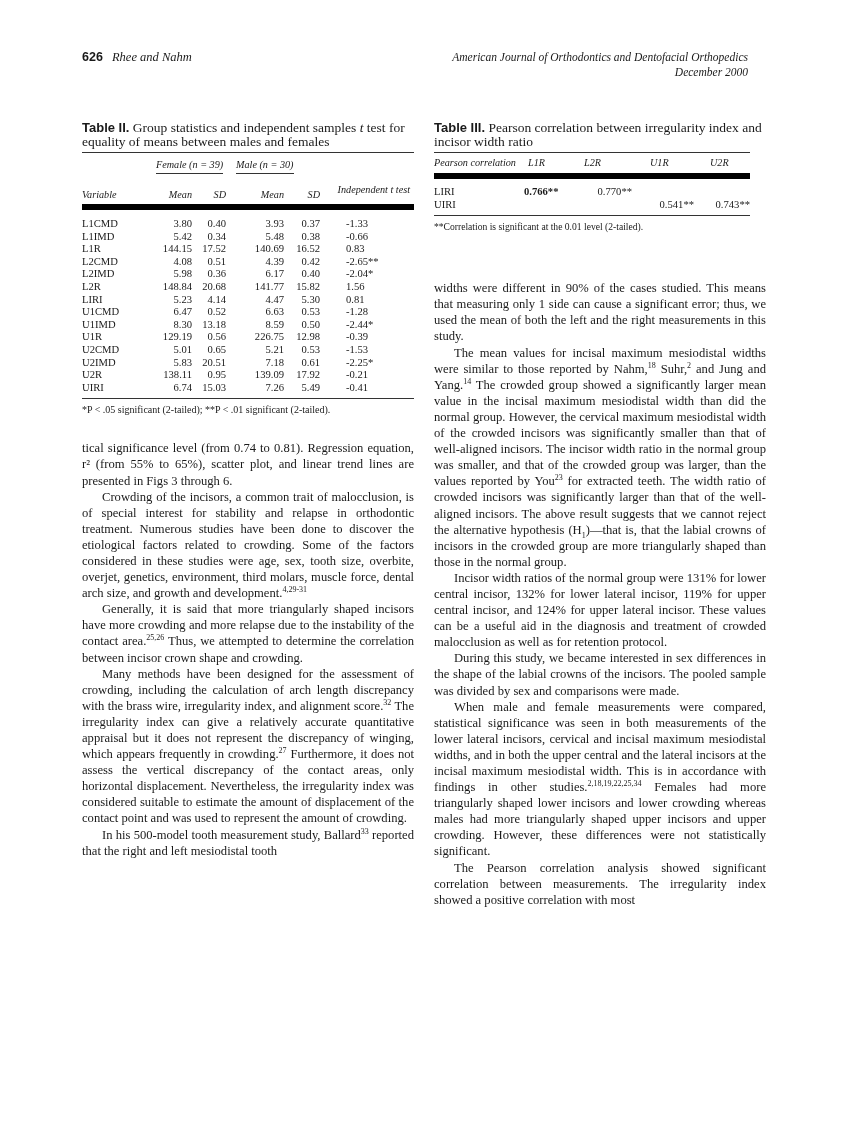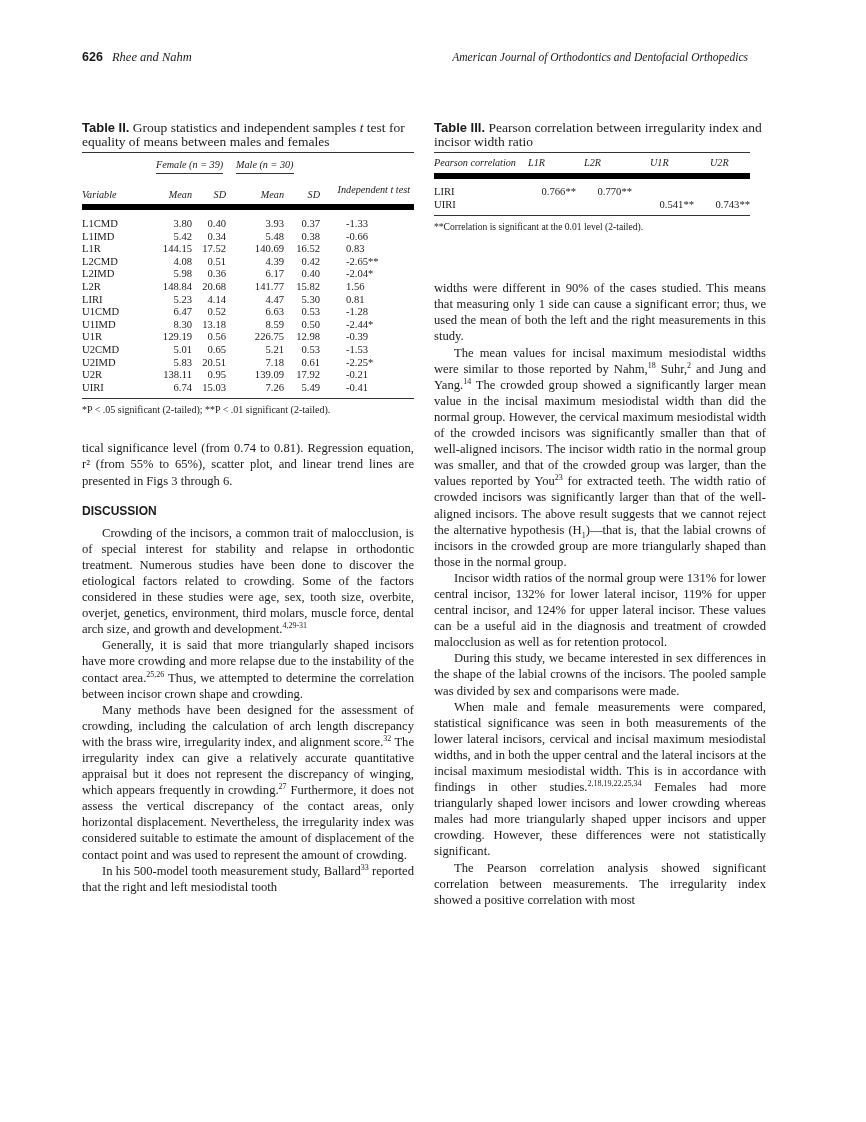--- a/index.html
+++ b/index.html
@@ -40,20 +40,21 @@
 </style>
 </head>
 <body>
 
 <div class="hdr-left">
   <span class="pg">626</span>
   <span class="auth">Rhee and Nahm</span>
 </div>
 <div class="hdr-right">
   <div>American Journal of Orthodontics and Dentofacial Orthopedics</div>
+  <div>December 2000</div>
 </div>
 
 <div class="col colL" style="top:121px;">
   <div>
     <p class="tcap">
       <span class="tlabel">Table II.</span>
       <span>Group statistics and independent samples </span><span class="it">t</span><span> test for equality of means between males and females</span>
     </p>
     <table class="stats">
       <colgroup>
@@ -193,21 +194,20 @@
             <td class="num" style="padding-right: 6px; padding-bottom: 4px;">5.49</td>
             <td style="text-align: left; padding-left: 20px; padding-bottom: 4px;">-0.41</td>
           </tr>
         </tbody>
     </table>
     <div class="tnote">*P &lt; .05 significant (2-tailed); **P &lt; .01 significant (2-tailed).</div>
   </div>
 
   <div class="body-text" style="margin-top:25px;">
     <p>tical significance level (from 0.74 to 0.81). Regression equation, r² (from 55% to 65%), scatter plot, and linear trend lines are presented in Figs 3 through 6.</p>
-    <div class="sect">DISCUSSION</div>
     <p class="ind"><span>Crowding of the incisors, a common trait of malocclusion, is of special interest for stability and relapse in orthodontic treatment. Numerous studies have been done to discover the etiological factors related to crowding. Some of the factors considered in these studies were age, sex, tooth size, overbite, overjet, genetics, environment, third molars, muscle force, dental arch size, and growth and development.</span><sup>4,29-31</sup></p>
     <p class="ind"><span>Generally, it is said that more triangularly shaped incisors have more crowding and more relapse due to the instability of the contact area.</span><sup>25,26</sup><span> Thus, we attempted to determine the correlation between incisor crown shape and crowding.</span></p>
     <p class="ind"><span>Many methods have been designed for the assessment of crowding, including the calculation of arch length discrepancy with the brass wire, irregularity index, and alignment score.</span><sup>32</sup><span> The irregularity index can give a relatively accurate quantitative appraisal but it does not represent the discrepancy of winging, which appears frequently in crowding.</span><sup>27</sup><span> Furthermore, it does not assess the vertical discrepancy of the contact areas, only horizontal displacement. Nevertheless, the irregularity index was considered suitable to estimate the amount of displacement of the contact point and was used to represent the amount of crowding.</span></p>
     <p class="ind"><span>In his 500-model tooth measurement study, Ballard</span><sup>33</sup><span> reported that the right and left mesiodistal tooth</span></p>
   </div>
 </div>
 
 <div class="col colR" style="top:121px;">
   <div>
     <p class="tcap">
@@ -227,21 +227,21 @@
           <th style="text-align:left; padding:4px 0 5px 0;">Pearson correlation</th>
           <th style="text-align:left; padding:4px 0 5px 4px;">L1R</th>
           <th style="text-align:left; padding:4px 0 5px 8px;">L2R</th>
           <th style="text-align:left; padding:4px 0 5px 18px;">U1R</th>
           <th style="text-align:left; padding:4px 0 5px 16px;">U2R</th>
         </tr>
       </thead>
       <tbody id="t3body">
       <tr>
             <td style="text-align: left; padding-top: 7px;">LIRI</td>
-            <td style="text-align: right; padding-top: 7px;">0.766**</td>
+            <td style="text-align: left; padding-top: 7px; font-weight: bold;">0.766**</td>
             <td style="text-align: right; padding-top: 7px;">0.770**</td>
             <td style="text-align: right; padding-top: 7px;"></td>
             <td style="text-align: right; padding-top: 7px;"></td>
           </tr>
           <tr class="rule-bot">
             <td style="text-align: left; padding-bottom: 4px;">UIRI</td>
             <td style="text-align: right; padding-bottom: 4px;"></td>
             <td style="text-align: right; padding-bottom: 4px;"></td>
             <td style="text-align: right; padding-bottom: 4px;">0.541**</td>
             <td style="text-align: right; padding-bottom: 4px;">0.743**</td>

